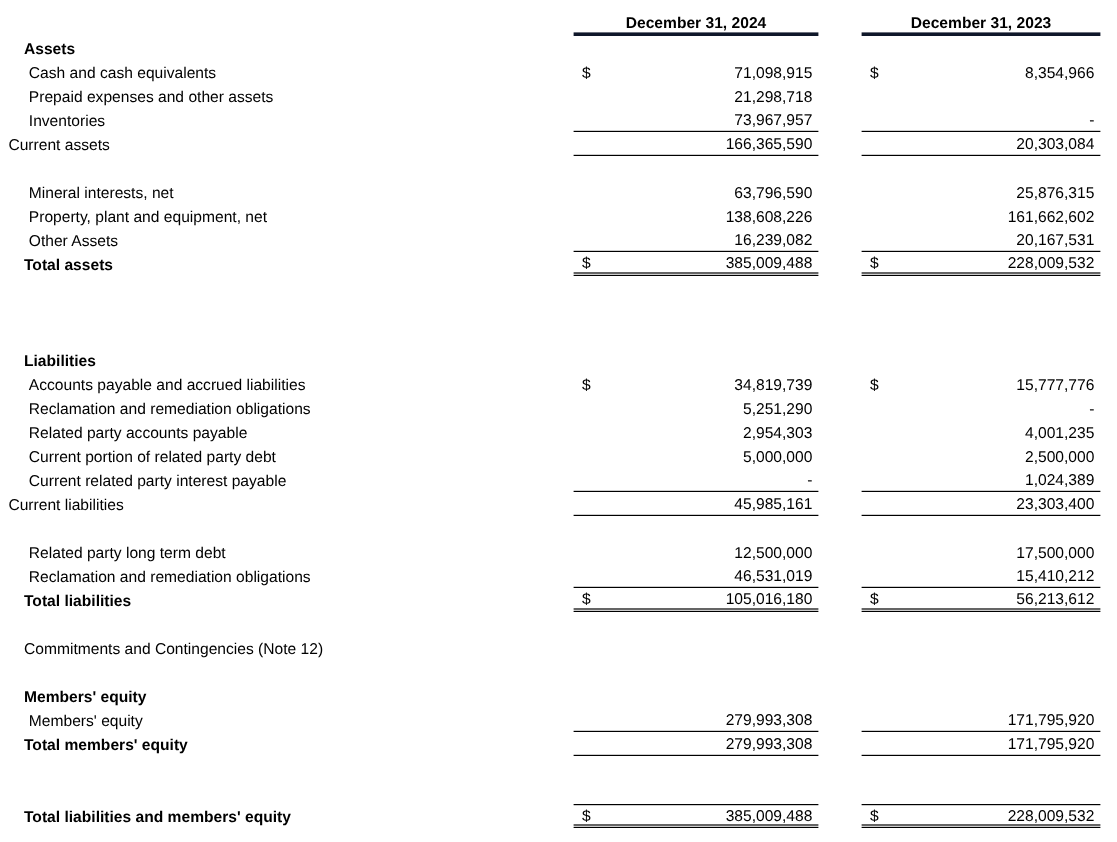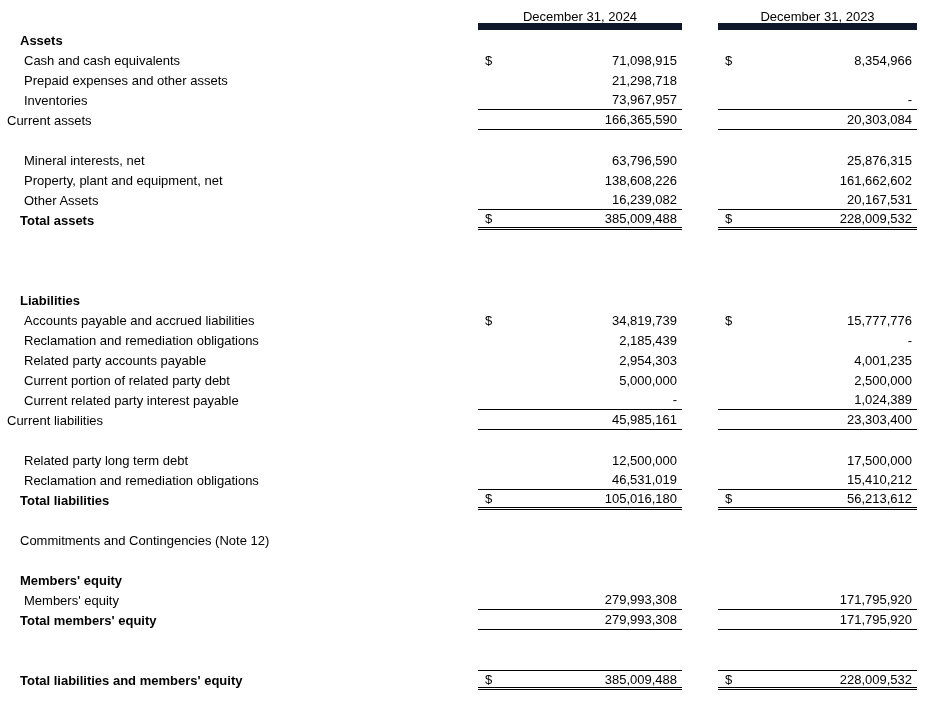--- a/index.html
+++ b/index.html
@@ -40,22 +40,22 @@
     justify-content: space-between;
     box-sizing: border-box;
     padding: 0 5px 0 7px;
     white-space: nowrap;
   }
   .c1 { width: 204px; }
   .gap { width: 36px; }
   .c2 { width: 199px; }
   .header {
     justify-content: center;
-    font-weight: normal;
-    border-bottom: 7px solid #0f172a;
+    font-weight: bold;
+    border-bottom: 3px solid #0f172a;
     padding: 0;
   }
   .section .lbl, .total .lbl { font-weight: bold; }
   .u1 { border-bottom: 1px solid #000; }
   .u2 { border-bottom: 3px double #000; }
   .ot { border-top: 1px solid #000; }
   .val { text-align: right; }
 </style>
 </head>
 <body>
@@ -197,21 +197,21 @@
         <div class="gap"></div>
         <div class="cell c2">
           <span class="cur">$</span>
           <span class="val">15,777,776</span>
         </div>
       </div>
       <div class="row">
         <div class="lbl ind2">Reclamation and remediation obligations</div>
         <div class="cell c1">
           <span class="cur"></span>
-          <span class="val">2,185,439</span>
+          <span class="val">5,251,290</span>
         </div>
         <div class="gap"></div>
         <div class="cell c2">
           <span class="cur"></span>
           <span class="val">-</span>
         </div>
       </div>
       <div class="row">
         <div class="lbl ind2">Related party accounts payable</div>
         <div class="cell c1">

